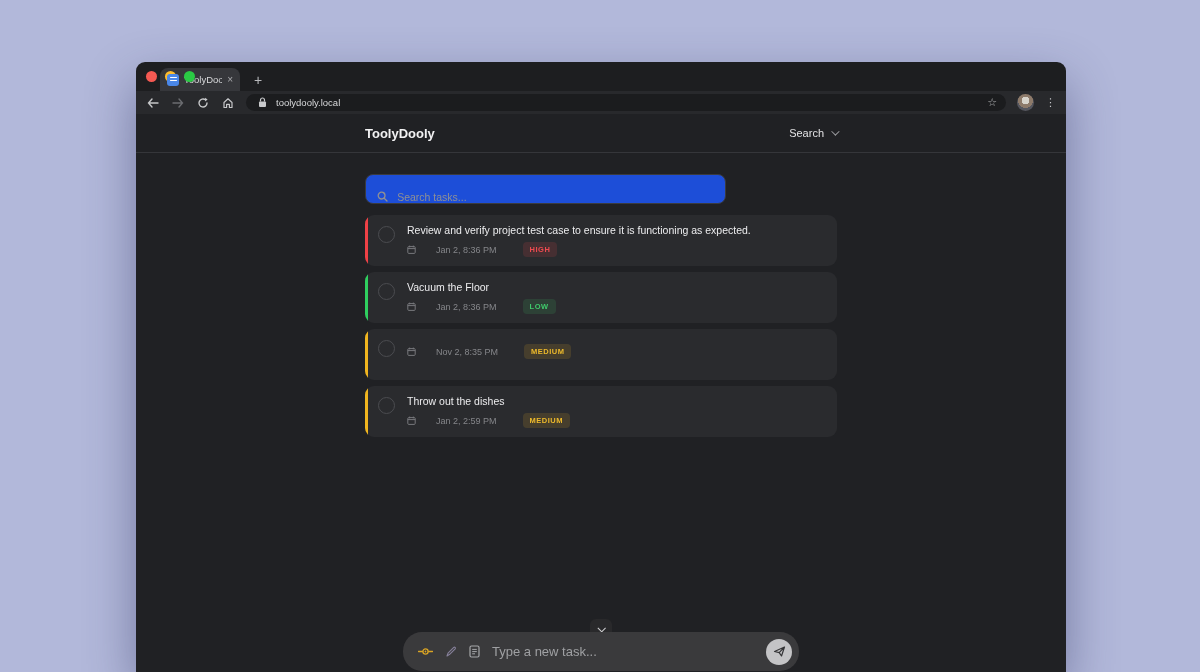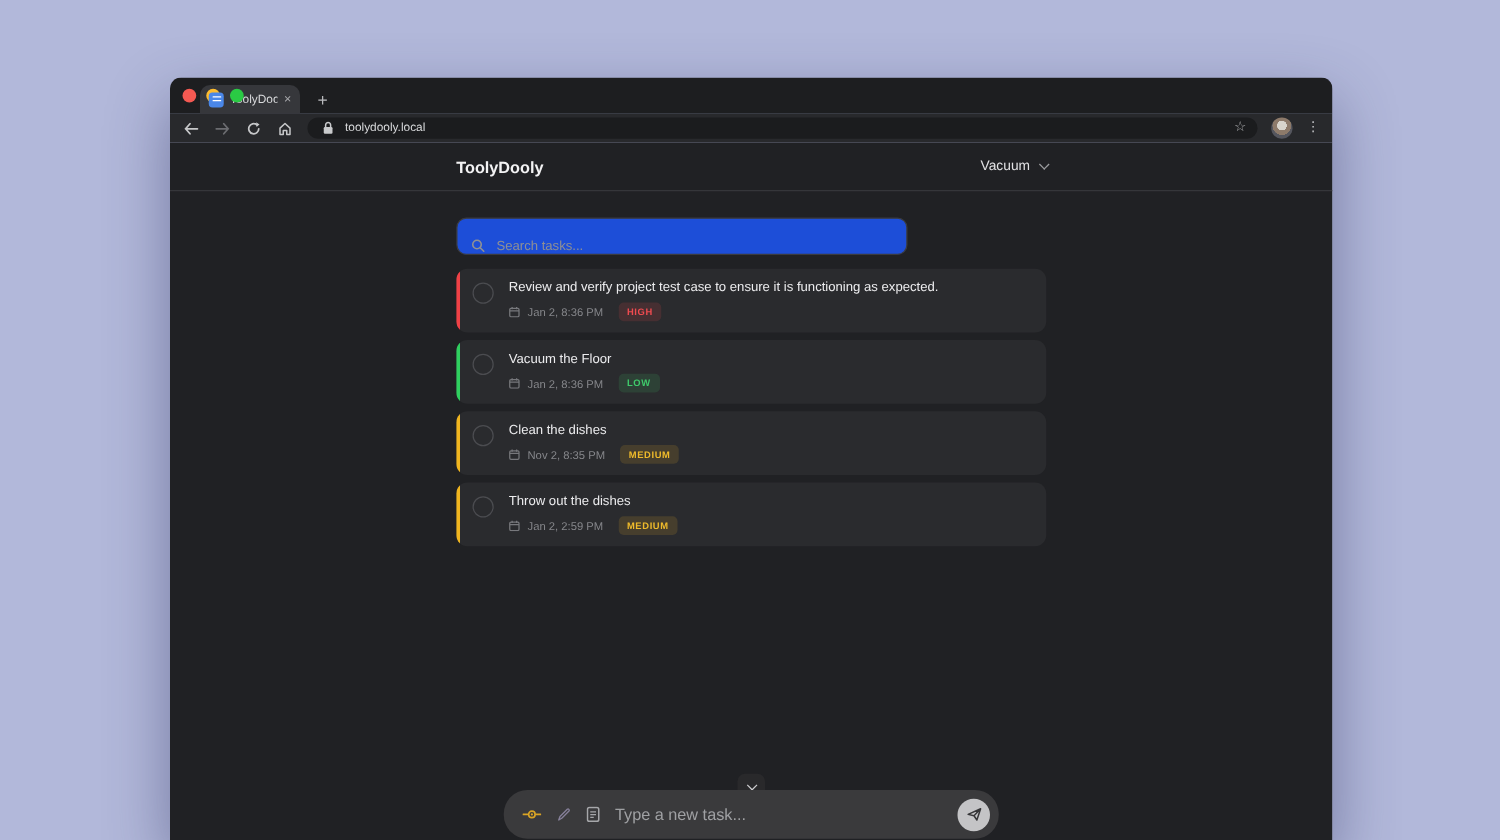--- a/index.html
+++ b/index.html
@@ -57,21 +57,21 @@
 
   .date-heading { margin-top:23px; font-size:12.5px; font-weight:bold; color:#f0f0f2; }
 
   .cards { margin-top:11px; }
   .card { position:relative; background:#2a2b2e; border-radius:9px; height:51px; margin-bottom:6px;
           display:flex; align-items:flex-start; padding:9px 14px 0 13px; gap:12px; overflow:hidden; }
   .accent { position:absolute; left:0; top:0; bottom:0; width:3px; }
   .check { width:17px; height:17px; border-radius:50%; border:1.6px solid #4b4c50; margin-top:2px; flex-shrink:0; }
   .card-body { flex:1; }
   .card-title { font-size:10.5px; color:#ececee; }
-  .card-meta { margin-top:6px; display:flex; align-items:center; gap:6px; }
+  .card-meta { margin-top:6px; display:flex; align-items:center; gap:20px; }
   .meta-time { font-size:9px; color:#85868a; }
   .badge { font-size:7.5px; font-weight:bold; letter-spacing:.5px; padding:3px 7px; border-radius:4px; margin-left:6px; }
   .p-high  .accent { background:#ef4146; } .p-high  .badge { color:#ef4b50; background:rgba(239,75,80,.14); }
   .p-low   .accent { background:#2fcf5f; } .p-low   .badge { color:#3fca6b; background:rgba(63,202,107,.14); }
   .p-med   .accent { background:#f0b51f; } .p-med   .badge { color:#eeba2b; background:rgba(238,186,43,.14); }
   .cal { display:block; }
 
   
   .composer-wrap { position:absolute; left:50%; transform:translateX(-50%); bottom:1px; width:396px; }
   .handle { position:absolute; left:50%; transform:translateX(-50%); top:-13px; width:22px; height:20px;
@@ -141,21 +141,21 @@
       <span class="avatar"></span>
       <span class="dots">⋮</span>
     </div>
 
     <div class="page">
 
       <div class="siteheader">
         <div class="sh-inner">
           <span class="app-title">ToolyDooly</span>
           <span class="profile">
-            <span>Vacuum</span>
+            <span>Search</span>
             <span class="chev"></span>
           </span>
         </div>
       </div>
 
       <div class="content">
 
         <div class="controls">
           <div class="searchbox">
             <span class="nav-ic">
@@ -217,21 +217,20 @@
                 <span class="meta-time">Jan 2, 8:36 PM</span>
                 <span class="badge">LOW</span>
               </div>
             </div>
           </div>
 
           <div class="card p-med">
             <span class="accent"></span>
             <span class="check"></span>
             <div class="card-body">
-              <div class="card-title">Clean the dishes</div>
               <div class="card-meta">
                 <svg class="cal" width="9" height="9" viewBox="0 0 9 9">
                     <rect x="0.8" y="1.6" width="7.4" height="6.8" rx="1" stroke="#77787c" stroke-width="1" fill="none"></rect>
                     <path d="M2.7 0.6 V2.4 M6.3 0.6 V2.4 M0.8 3.6 H8.2" stroke="#77787c" stroke-width="1"></path>
                   </svg>
                 <span class="meta-time">Nov 2, 8:35 PM</span>
                 <span class="badge">MEDIUM</span>
               </div>
             </div>
           </div>

